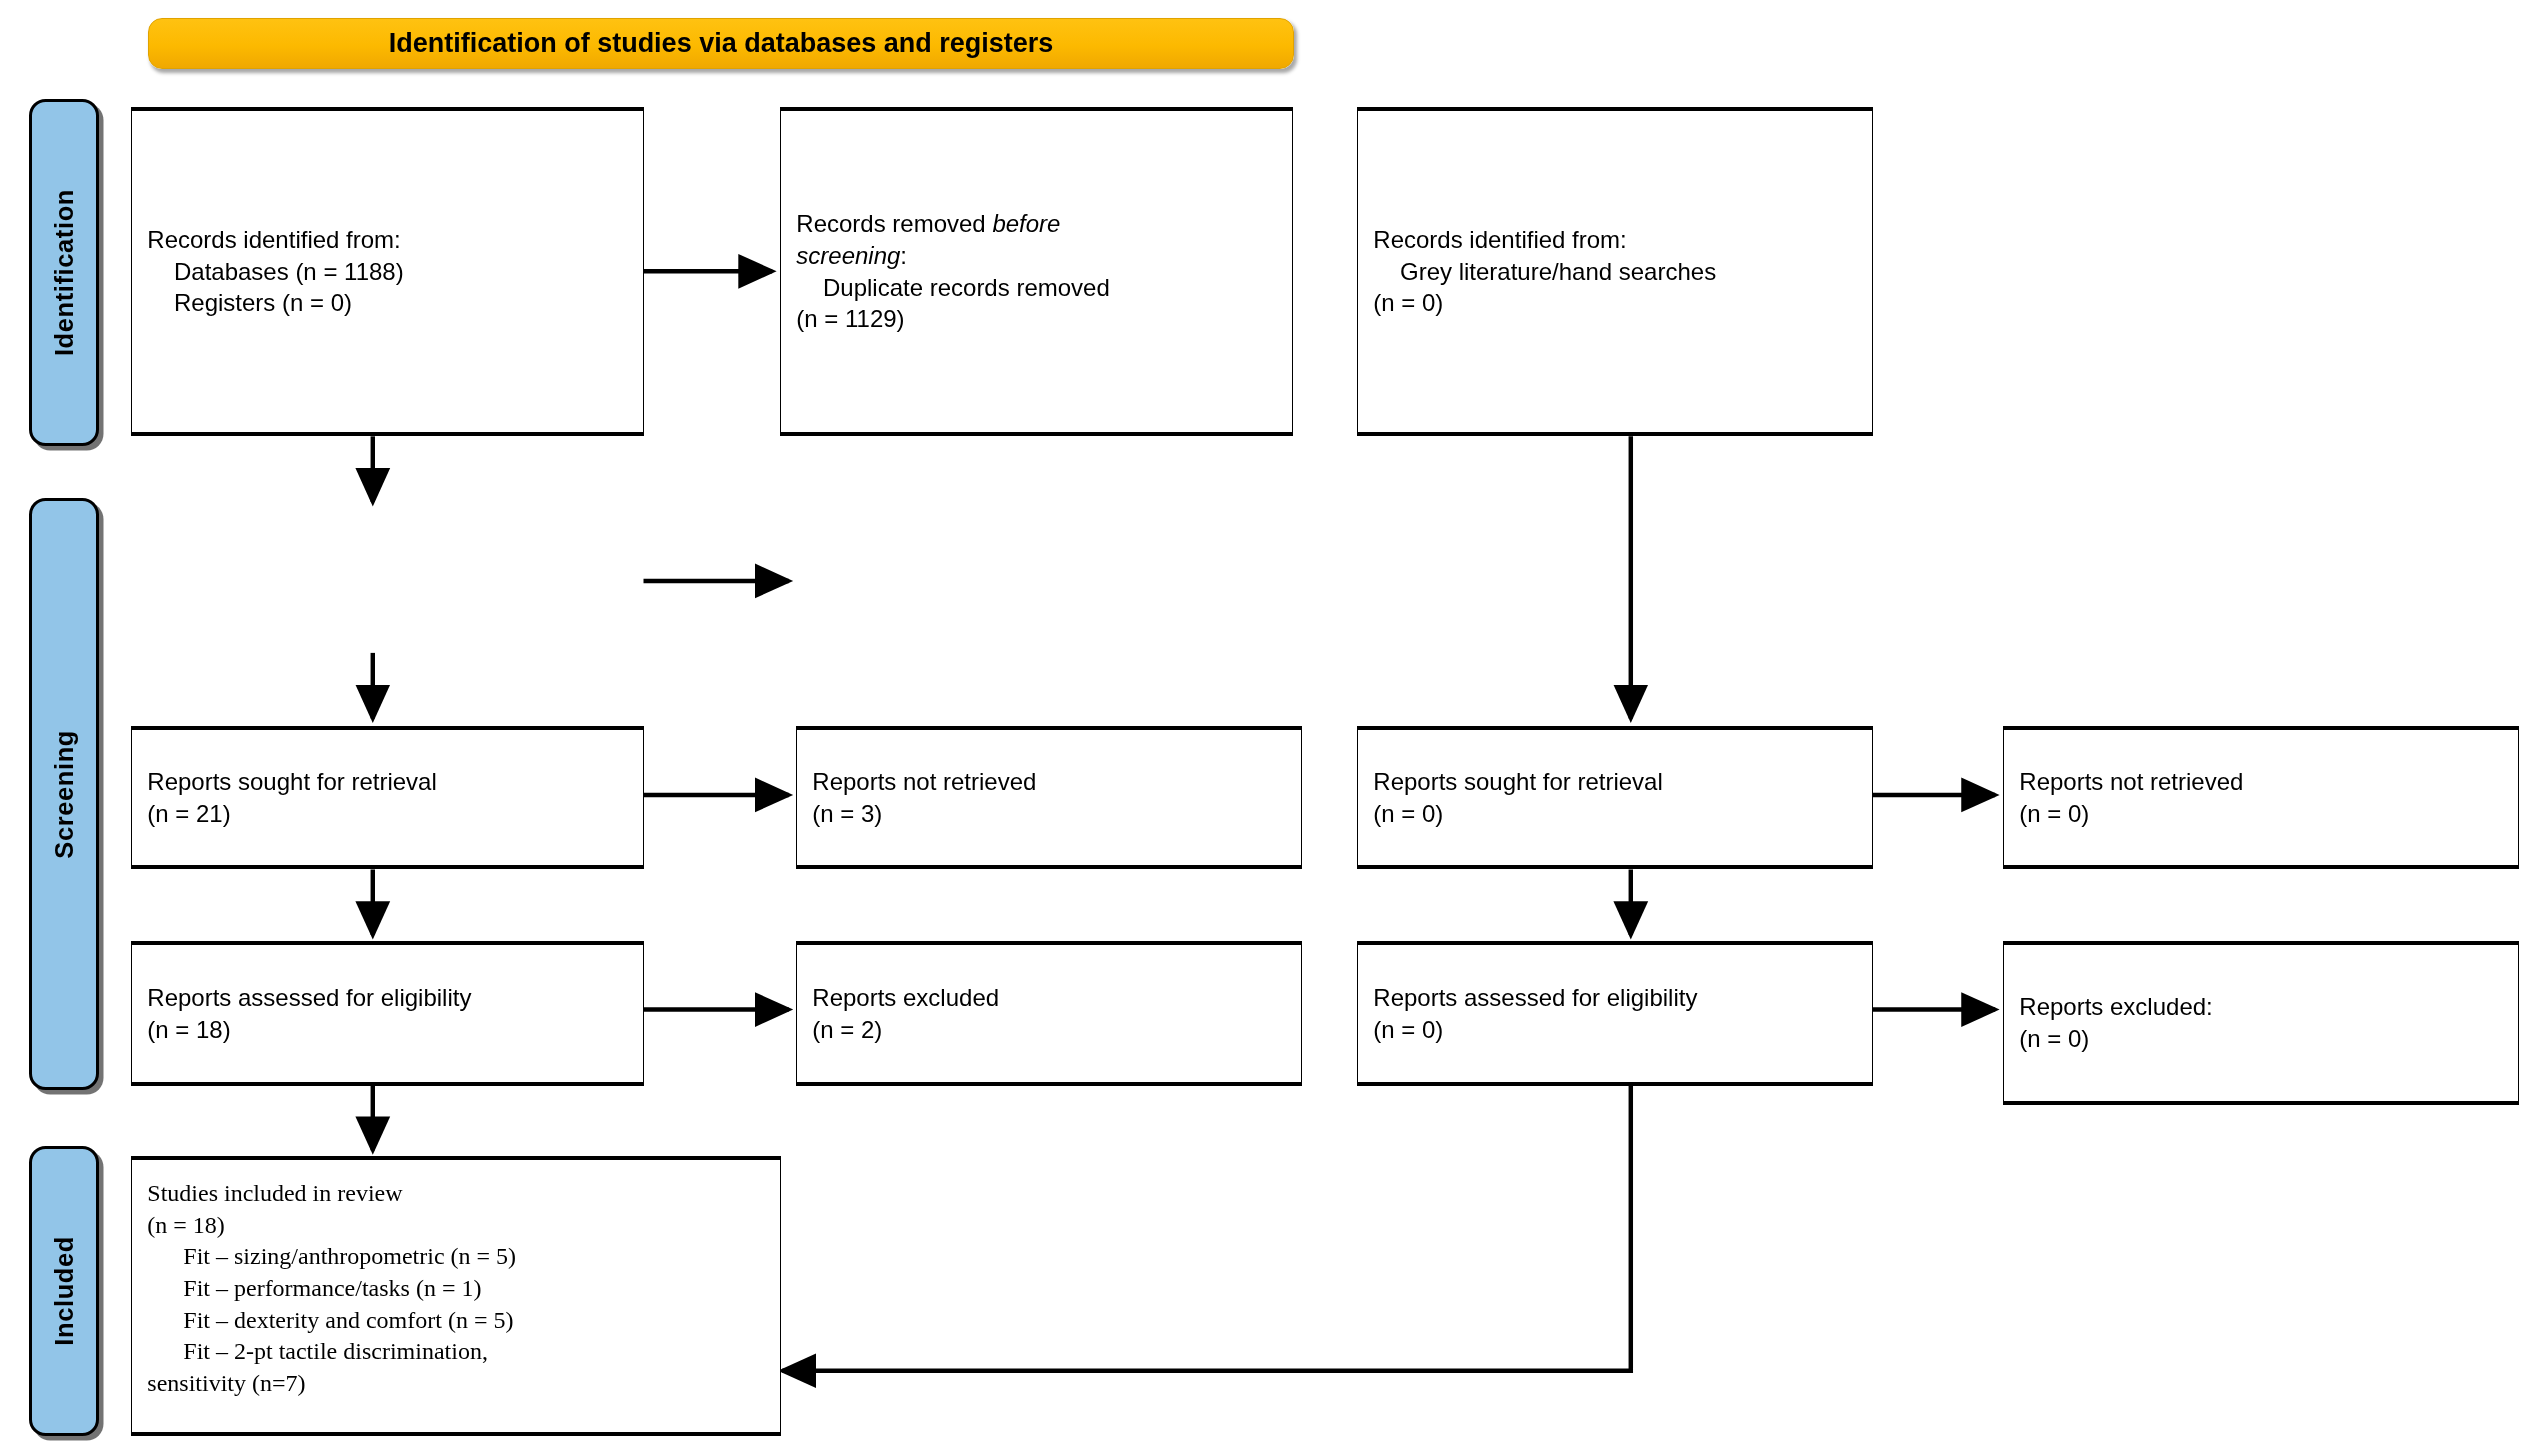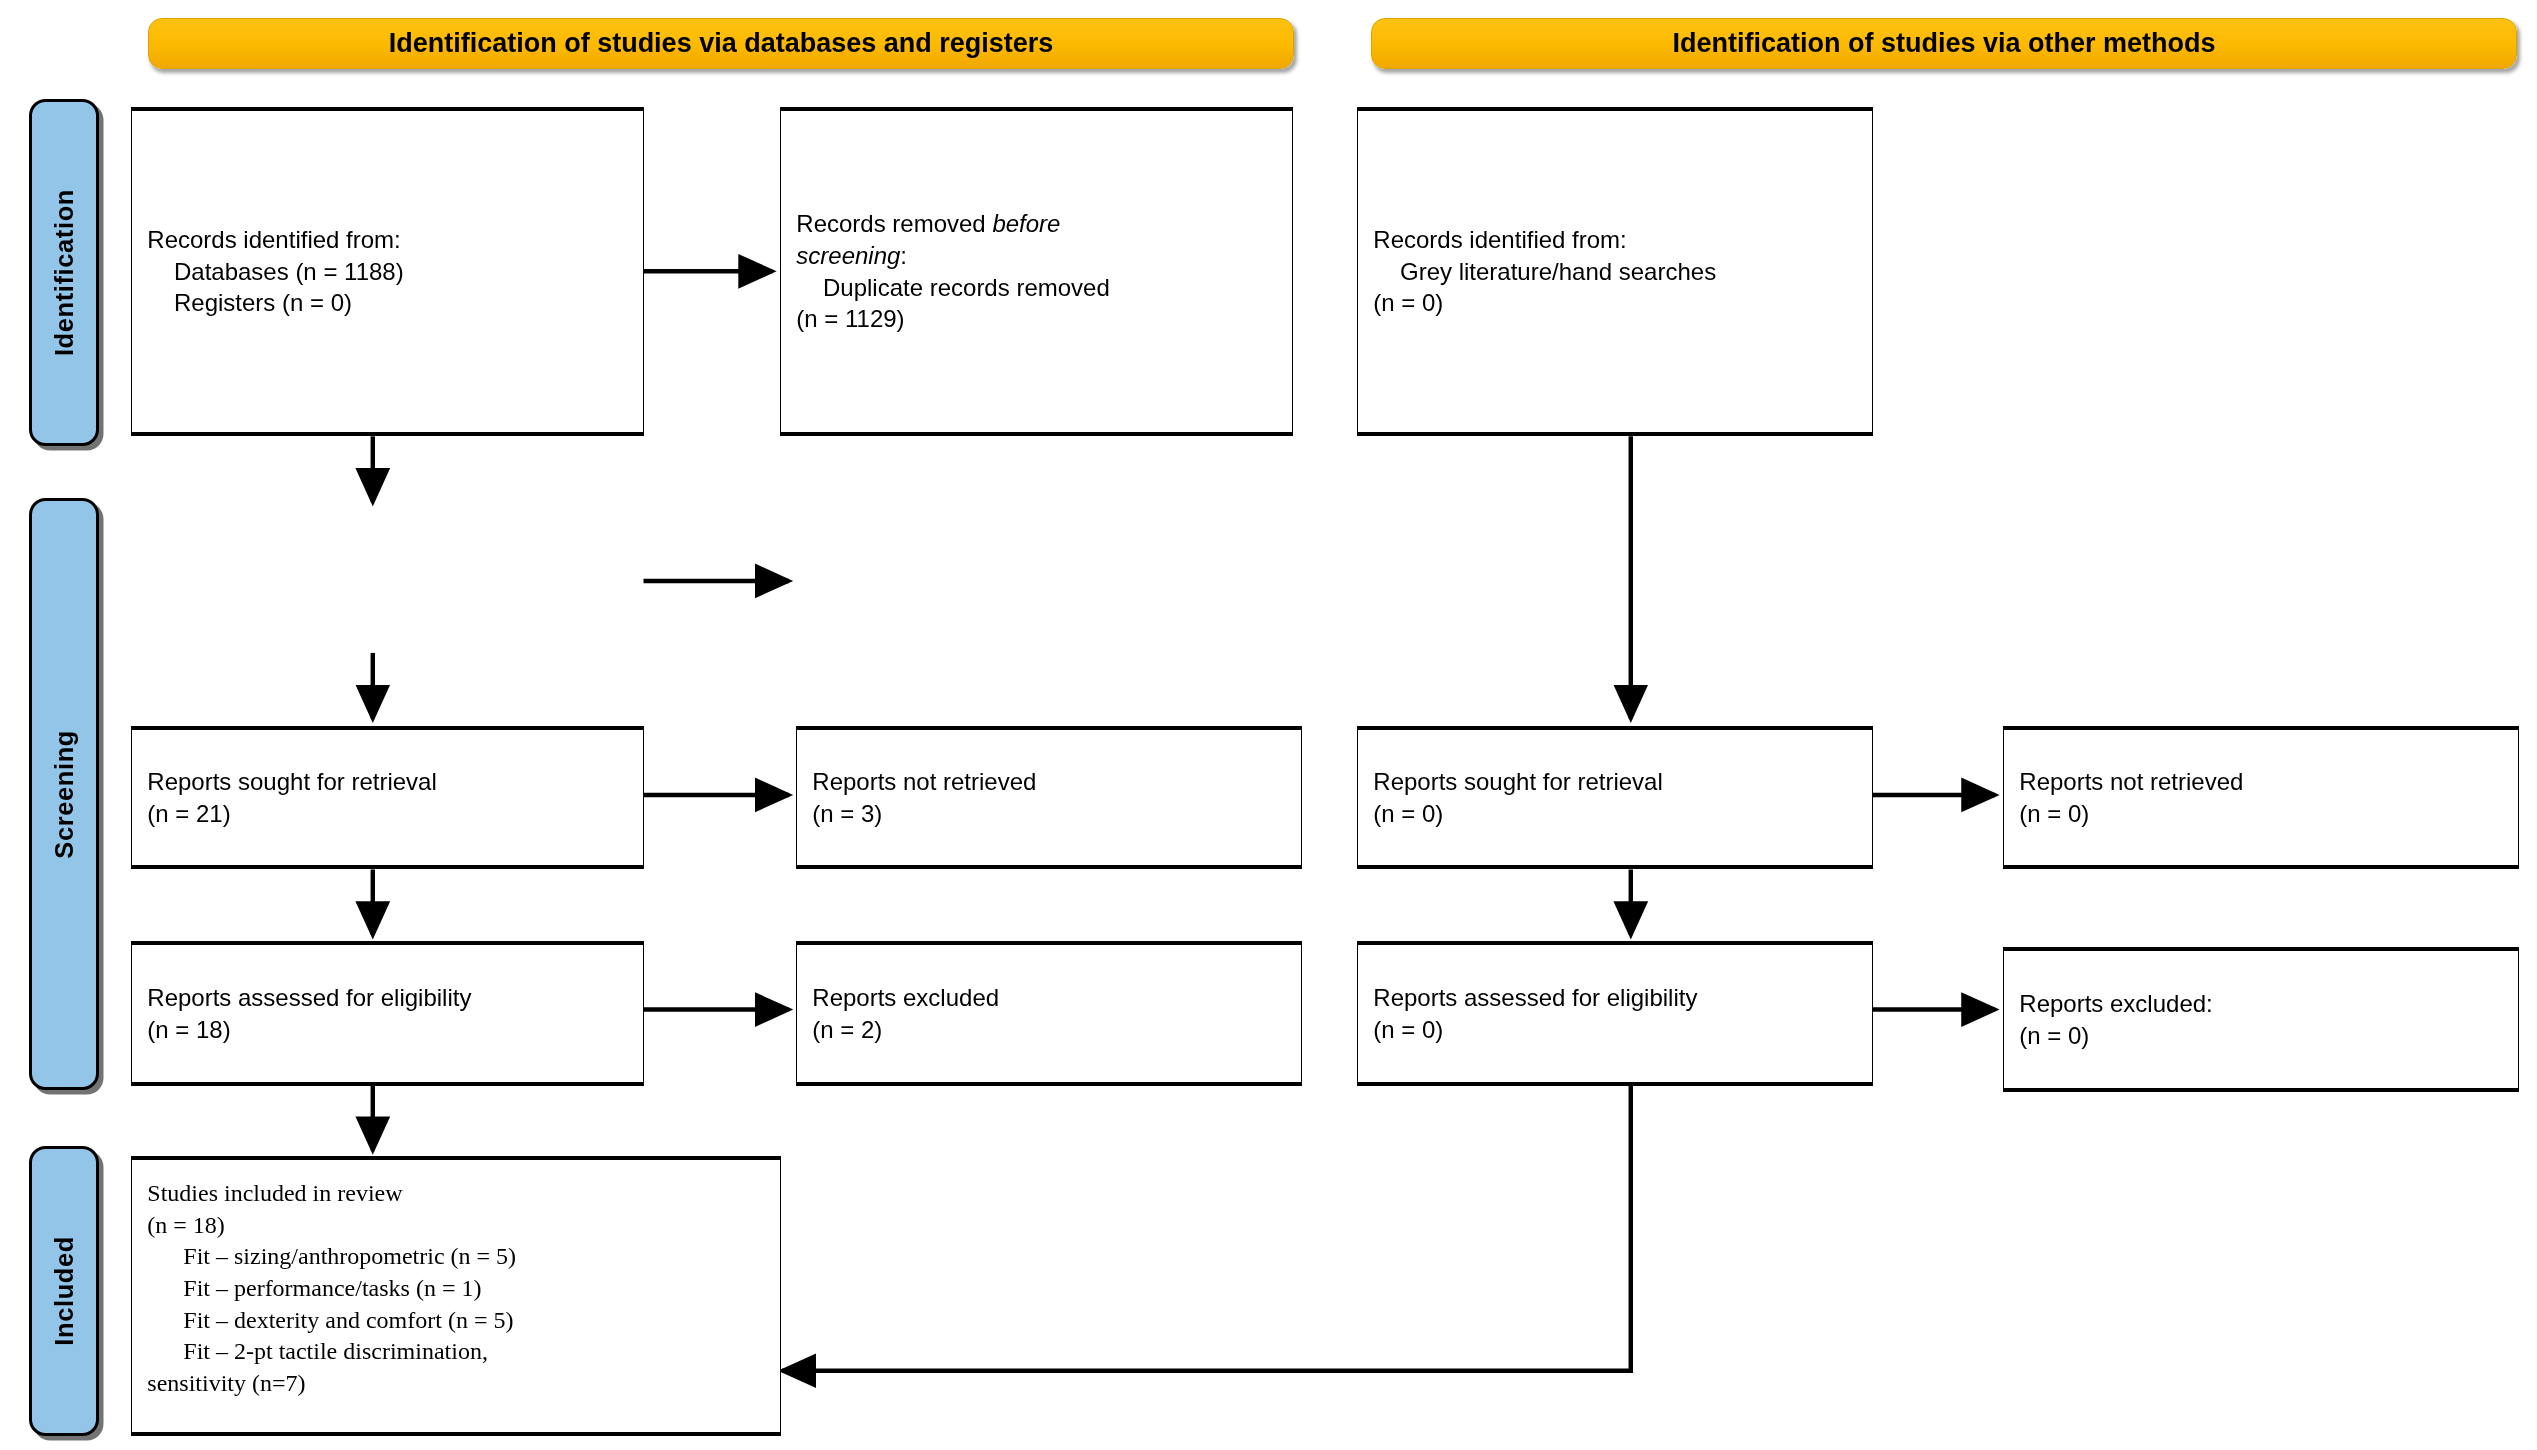--- a/index.html
+++ b/index.html
@@ -129,23 +129,20 @@
   <div class="phase-tab" style="left:29px; top:498px; width:70px; height:592px;">
     <span class="phase-label">Screening</span>
   </div>
   <div class="phase-tab" style="left:29px; top:1146px; width:70px; height:290px;">
     <span class="phase-label">Included</span>
   </div>
 
   <div class="section-header" style="left:148px; top:18px; width:1146px; height:51px;">
     <span class="header-label">Identification of studies via databases and registers</span>
   </div>
-  <div class="section-header" style="left:1371px; top:18px; width:1146px; height:51px;">
-    <span class="header-label">Identification of studies via other methods</span>
-  </div>
 
   <div class="flow-box" style="left:131px; top:107px; width:513px; height:329px;">
     <div class="box-text">Records identified from:
     Databases (n = 1188)
     Registers (n = 0)</div>
   </div>
 
   <div class="flow-box" style="left:780px; top:107px; width:513px; height:329px;">
     <div class="box-text">Records removed <span class="it">before</span>
 <span class="it">screening</span>:
@@ -199,19 +196,19 @@
   <div class="flow-box" style="left:2003px; top:726px; width:516px; height:143px;">
     <div class="box-text">Reports not retrieved
 (n = 0)</div>
   </div>
 
   <div class="flow-box" style="left:1357px; top:941px; width:516px; height:145px;">
     <div class="box-text">Reports assessed for eligibility
 (n = 0)</div>
   </div>
 
-  <div class="flow-box" style="left:2003px; top:941px; width:516px; height:145px;margin-top:6px;">
+  <div class="flow-box" style="left:2003px; top:941px; width:516px; height:164px;">
     <div class="box-text">Reports excluded:
 (n = 0)</div>
   </div>
 
 </div>
 
 
 </body></html>

